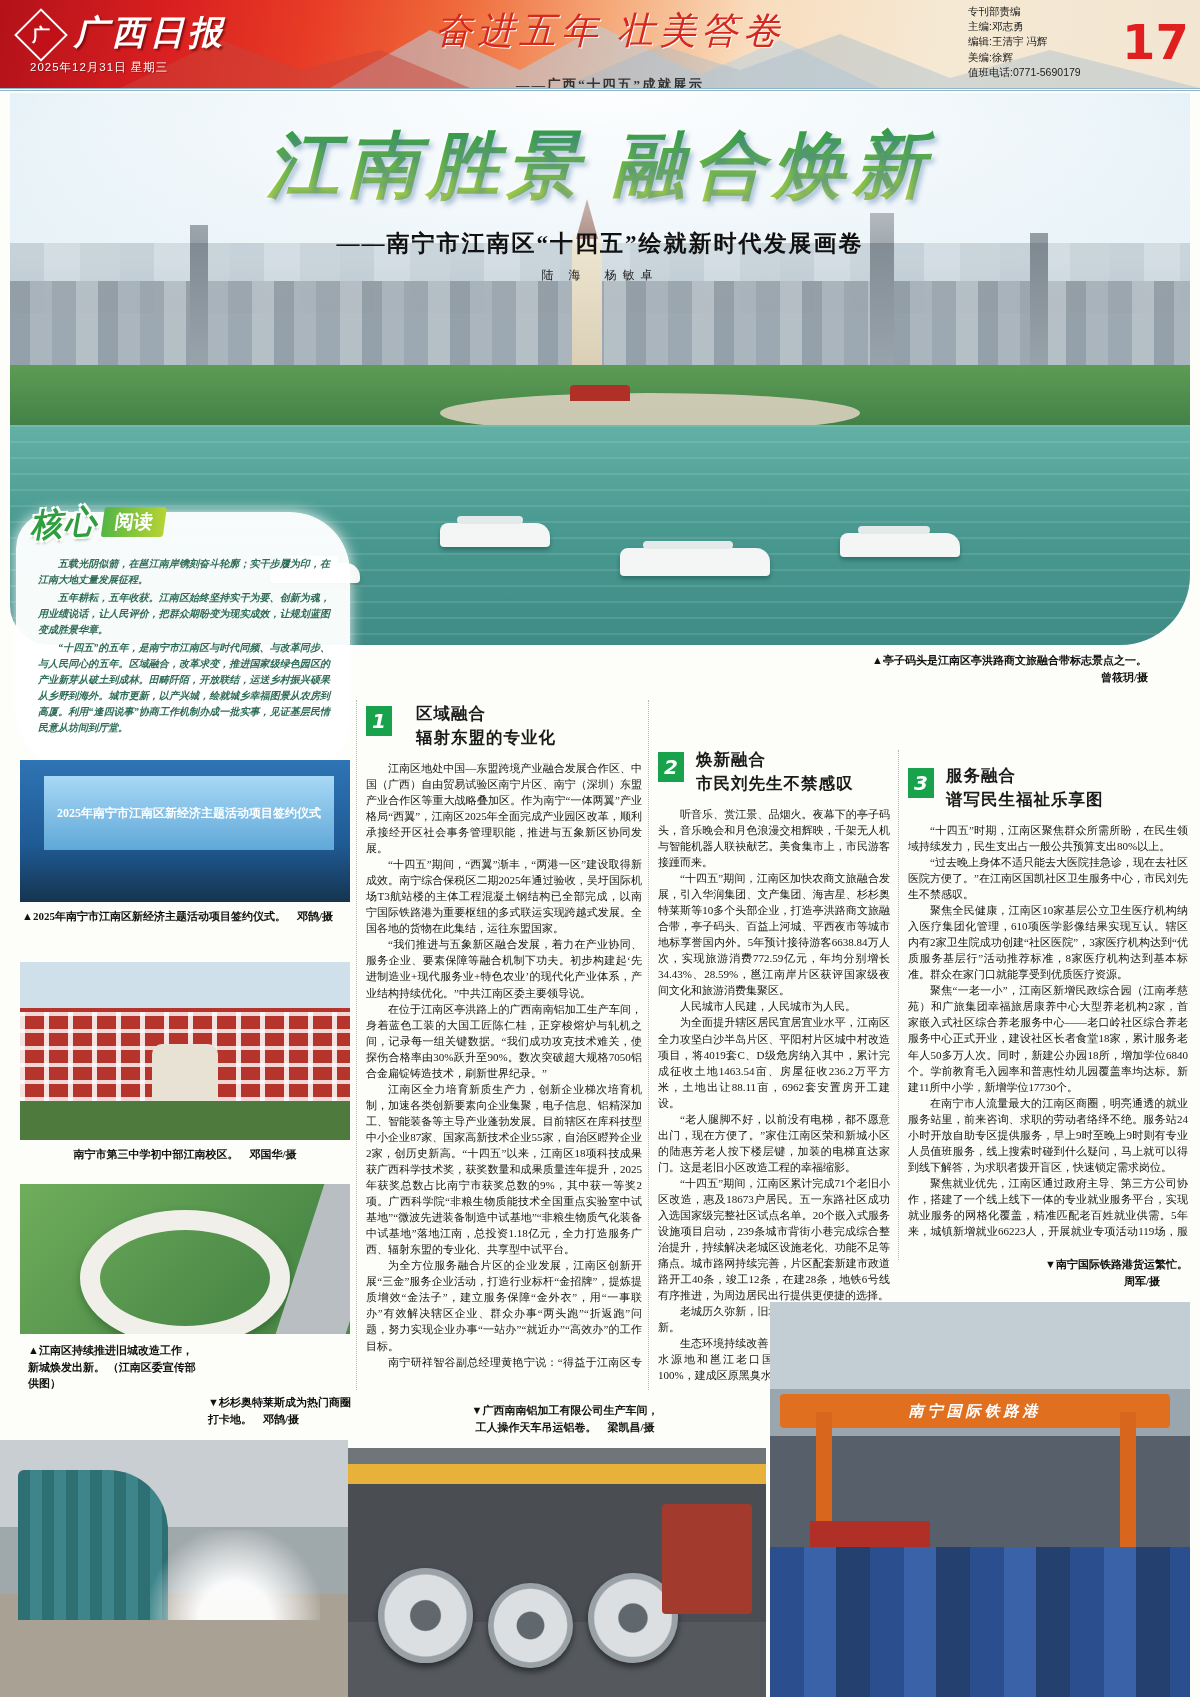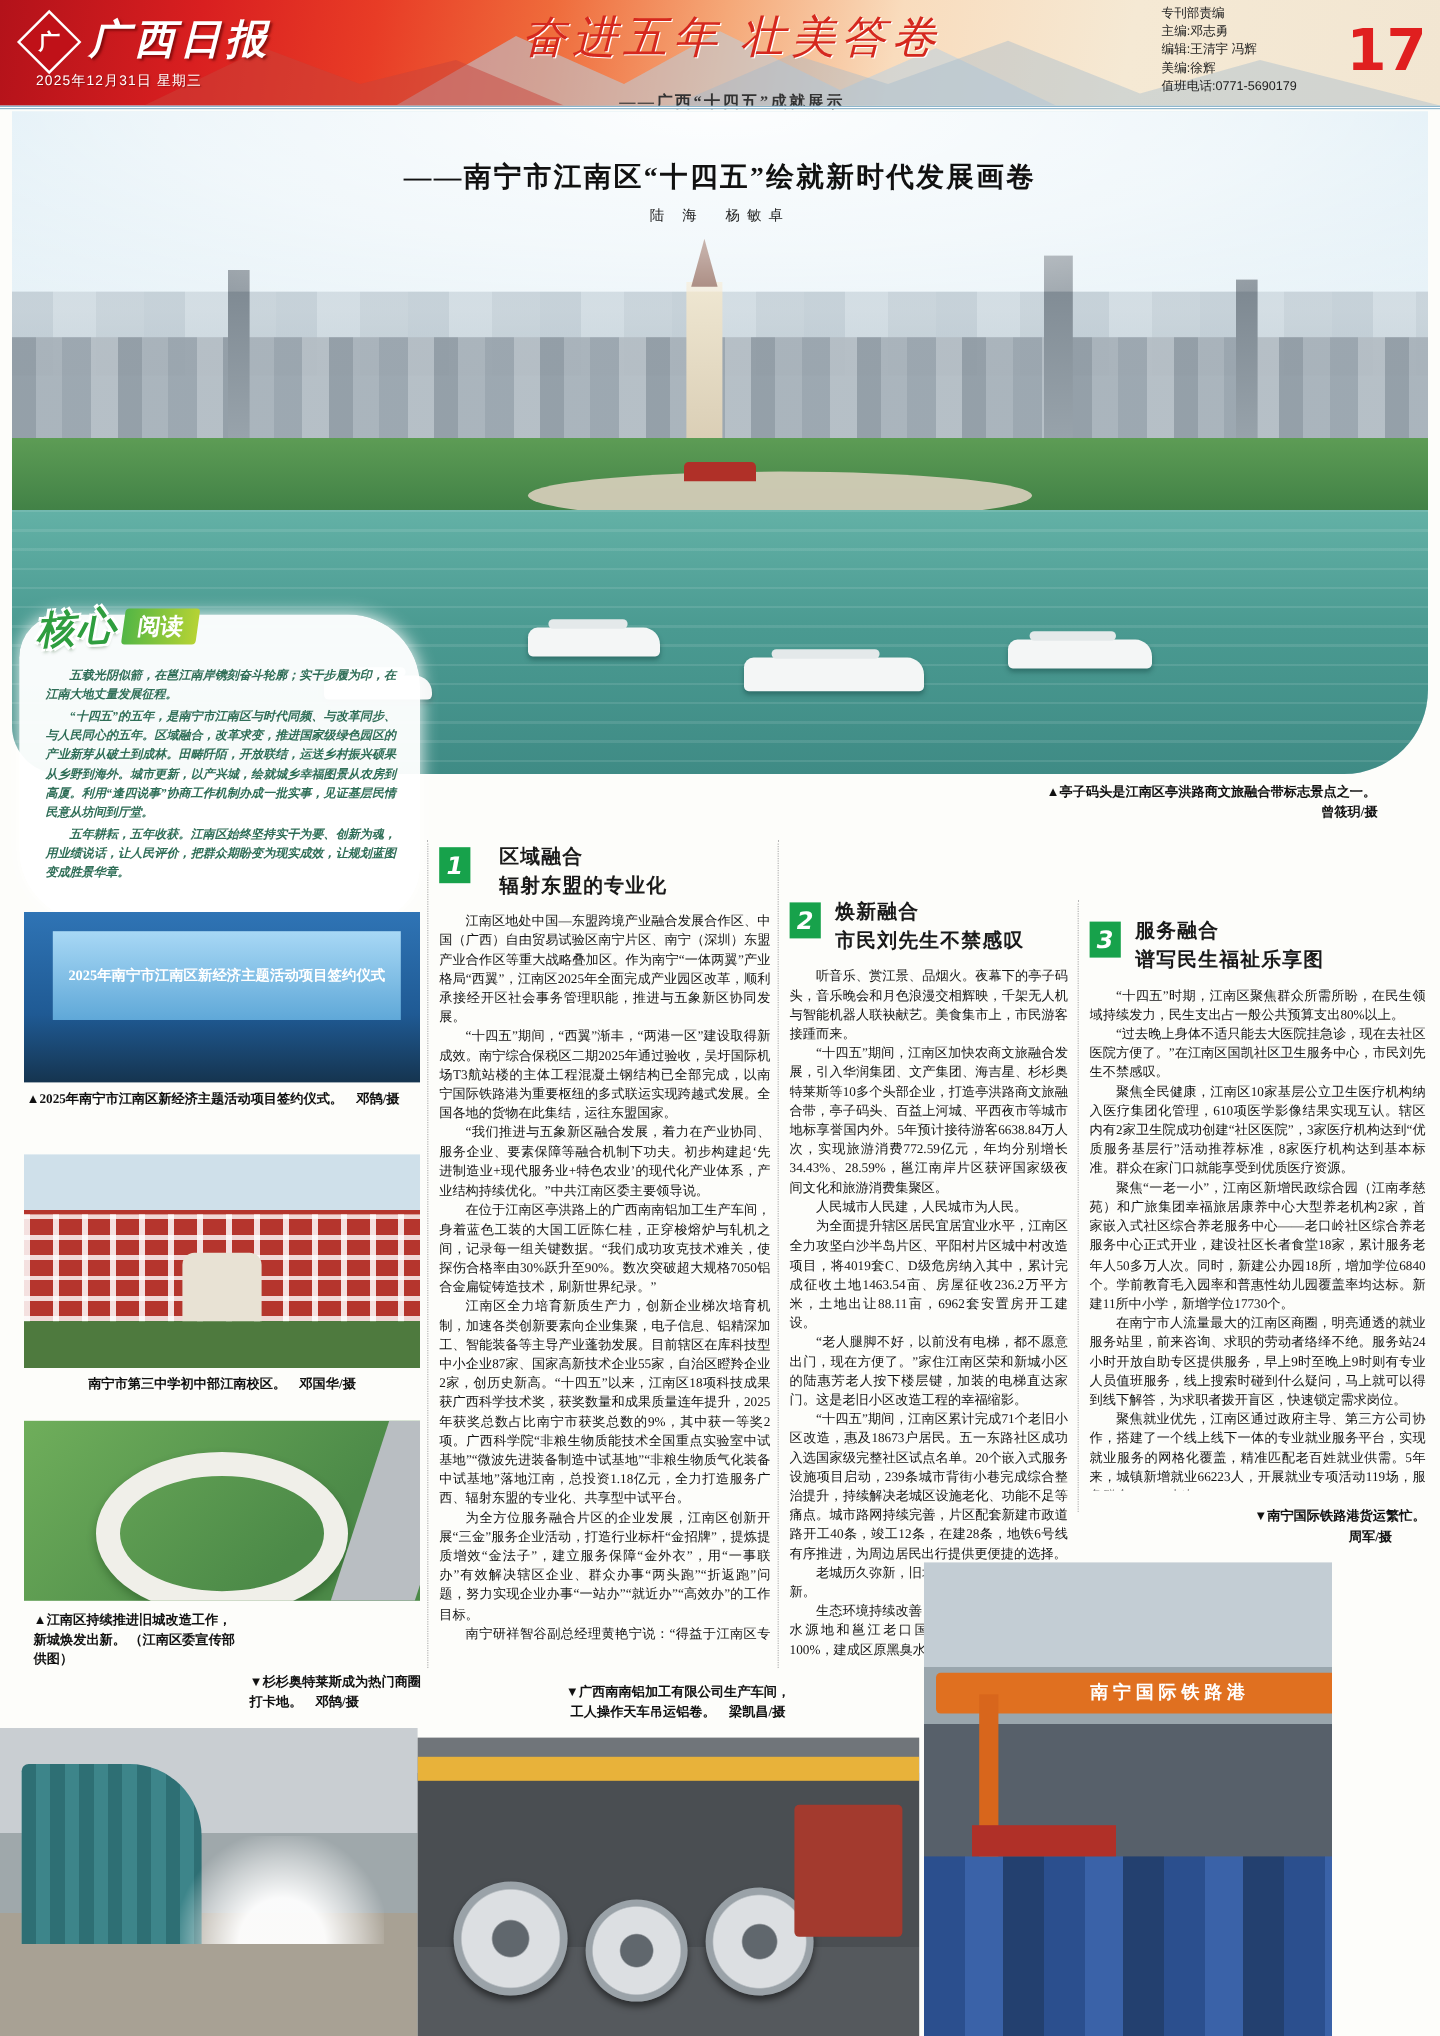--- a/index.html
+++ b/index.html
@@ -122,21 +122,21 @@
 
   
   .cap-factory{position:absolute;left:385px;top:1402px;width:360px;text-align:center;}
   .ph-factory{left:348px;top:1448px;width:418px;height:249px;background:linear-gradient(180deg,#70757a 0 12%,#4a4e52 12% 70%,#55595d 70% 100%);}
   .ph-factory .beam{position:absolute;left:0;top:16px;width:100%;height:20px;background:#e8b23a;}
   .ph-factory .coil{position:absolute;border-radius:50%;
      background:radial-gradient(circle,#60676d 0 22%,#dcdfe2 24% 60%,#9aa2a8 62% 100%);box-shadow:0 4px 6px rgba(0,0,0,.5);}
   .ph-factory .machine{position:absolute;right:14px;top:56px;width:90px;height:110px;background:#a33a2e;border-radius:4px;}
   .cap-rail{position:absolute;left:930px;top:1256px;width:258px;text-align:right;}
   .cap-rail .credit{display:block;padding-right:28px;}
-  .ph-rail{left:770px;top:1302px;width:340px;height:395px;background:linear-gradient(180deg,#c3cdd4 0 22%,#9aa6ad 22% 34%,#57606a 34% 100%);}
+  .ph-rail{left:770px;top:1302px;width:420px;height:395px;background:linear-gradient(180deg,#c3cdd4 0 22%,#9aa6ad 22% 34%,#57606a 34% 100%);font-style:italic;}
   .ph-rail .beam{position:absolute;left:10px;top:92px;width:390px;height:34px;background:#e07020;border-radius:4px;
      color:#fff;font-weight:bold;font-size:15px;letter-spacing:4px;text-align:center;line-height:34px;}
   .ph-rail .leg{position:absolute;top:110px;width:16px;height:180px;background:#d8661c;}
   .ph-rail .containers{position:absolute;left:0;bottom:0;width:100%;height:150px;
      background:repeating-linear-gradient(90deg,#2b4f8e 0 34px,#3a62a8 34px 66px,#23406f 66px 100px),
                 repeating-linear-gradient(0deg,rgba(0,0,0,.25) 0 2px,transparent 2px 25px);}
   .ph-rail .redbox{position:absolute;left:40px;bottom:150px;width:120px;height:26px;background:#b03028;}
 </style>
 </head>
 <body>
@@ -182,32 +182,33 @@
     <div class="pm-pavilion"></div>
     <div class="pm-river"></div>
     <div class="boat" style="left:430px;top:430px;width:110px;height:24px;"></div>
     <div class="boat" style="left:610px;top:455px;width:150px;height:28px;"></div>
     <div class="boat" style="left:830px;top:440px;width:120px;height:24px;"></div>
     <div class="boat" style="left:260px;top:470px;width:90px;height:20px;"></div>
     <div class="pm-cloud"></div>
   </div>
 
   <div class="headline">
+    <div class="title">江南胜景  融合焕新</div>
     <div class="subtitle">——南宁市江南区“十四五”绘就新时代发展画卷</div>
     <div class="authors">陆 海　杨敏卓</div>
   </div>
 
   <div class="core">
     <div class="core-label">
       <span class="l1">核心</span><span class="l2">阅读</span>
     </div>
     <div class="core-text">
       <p>五载光阴似箭，在邕江南岸镌刻奋斗轮廓；实干步履为印，在江南大地丈量发展征程。</p>
+      <p>五年耕耘，五年收获。江南区始终坚持实干为要、创新为魂，用业绩说话，让人民评价，把群众期盼变为现实成效，让规划蓝图变成胜景华章。</p>
       <p>“十四五”的五年，是南宁市江南区与时代同频、与改革同步、与人民同心的五年。区域融合，改革求变，推进国家级绿色园区的产业新芽从破土到成林。田畴阡陌，开放联结，运送乡村振兴硕果从乡野到海外。城市更新，以产兴城，绘就城乡幸福图景从农房到高厦。利用“逢四说事”协商工作机制办成一批实事，见证基层民情民意从坊间到厅堂。</p>
-      <p>五年耕耘，五年收获。江南区始终坚持实干为要、创新为魂，用业绩说话，让人民评价，把群众期盼变为现实成效，让规划蓝图变成胜景华章。</p>
     </div>
   </div>
 
   <div class="cap cap-pier">
     <span>▲亭子码头是江南区亭洪路商文旅融合带标志景点之一。</span>
     <span class="credit">曾筱玥/摄</span>
   </div>
 
   <div class="ph ph-signing">
     <div class="screen">2025年南宁市江南区新经济主题活动项目签约仪式</div>

